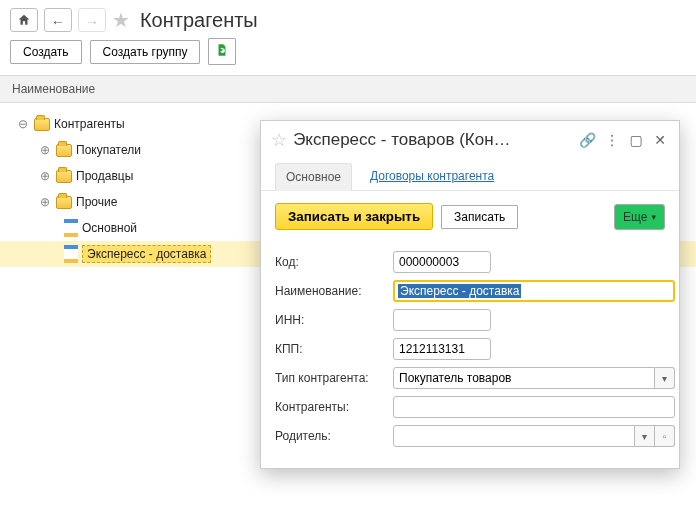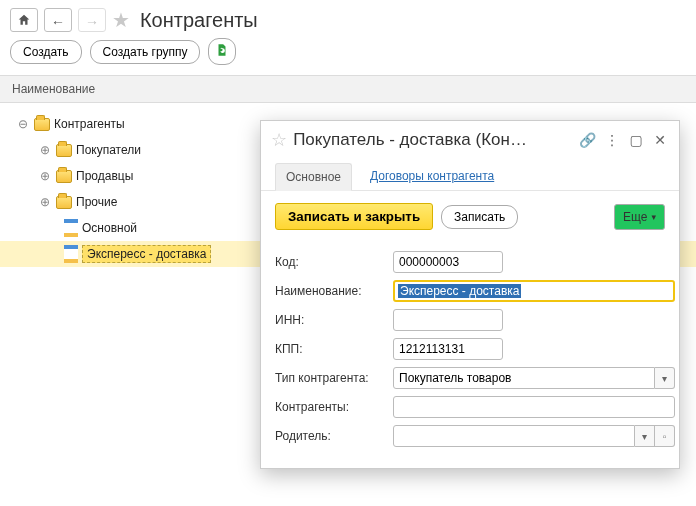--- a/index.html
+++ b/index.html
@@ -30,21 +30,21 @@
   .star-icon { color: #c9c9c9; font-size: 20px; }
   .page-title { font-size: 20px; color: #333; margin-left: 4px; }
   .toolbar {
     display: flex;
     align-items: center;
     gap: 8px;
     padding: 0 10px 8px 10px;
   }
   .btn {
     border: 1px solid #aaa;
-    border-radius: 11px;
+    border-radius: 1px;
     background: #fff;
     padding: 4px 12px;
     cursor: pointer;
     font-size: 12px;
   }
   .btn.small-ic { width: 28px; padding: 4px 0; text-align: center; }
   .list-header {
     background: #f2f2f2;
     border: 1px solid #dcdcdc;
     border-left: none; border-right: none;
@@ -160,21 +160,21 @@
     gap: 8px;
   }
   .flabel { width: 110px; color: #333; }
   .finput {
     border: 1px solid #bbb;
     border-radius: 3px;
     padding: 3px 5px;
     font-size: 12px;
     height: 22px;
   }
-  .finput.short { width: 110px; }
+  .finput.short { width: 98px; }
   .finput.full { flex: 1; }
   .finput.highlighted {
     border: 2px solid #f1c40f;
     color: #fff;
   }
   .sel-text {
     background: #2f6fb3;
     color: #fff;
     padding: 0 2px;
   }
@@ -250,21 +250,21 @@
   </div>
   <div class="tree-row lvl2 selected">
     <span class="note-ic"></span>
     <span class="label selbox">Экспересс - доставка</span>
   </div>
 </div>
 
 <div class="dialog">
   <div class="dlg-title">
     <span class="star-icon">☆</span>
-    <span class="ttl">Покупатель - доставка (Кон…</span>
+    <span class="ttl">Экспересс - товаров (Кон…</span>
     <span class="ic">🔗</span>
     <span class="ic">⋮</span>
     <span class="ic">▢</span>
     <span class="ic">✕</span>
   </div>
 
   <div class="tabs">
     <div class="tab active">Основное</div>
     <div class="tab">Договоры контрагента</div>
   </div>

